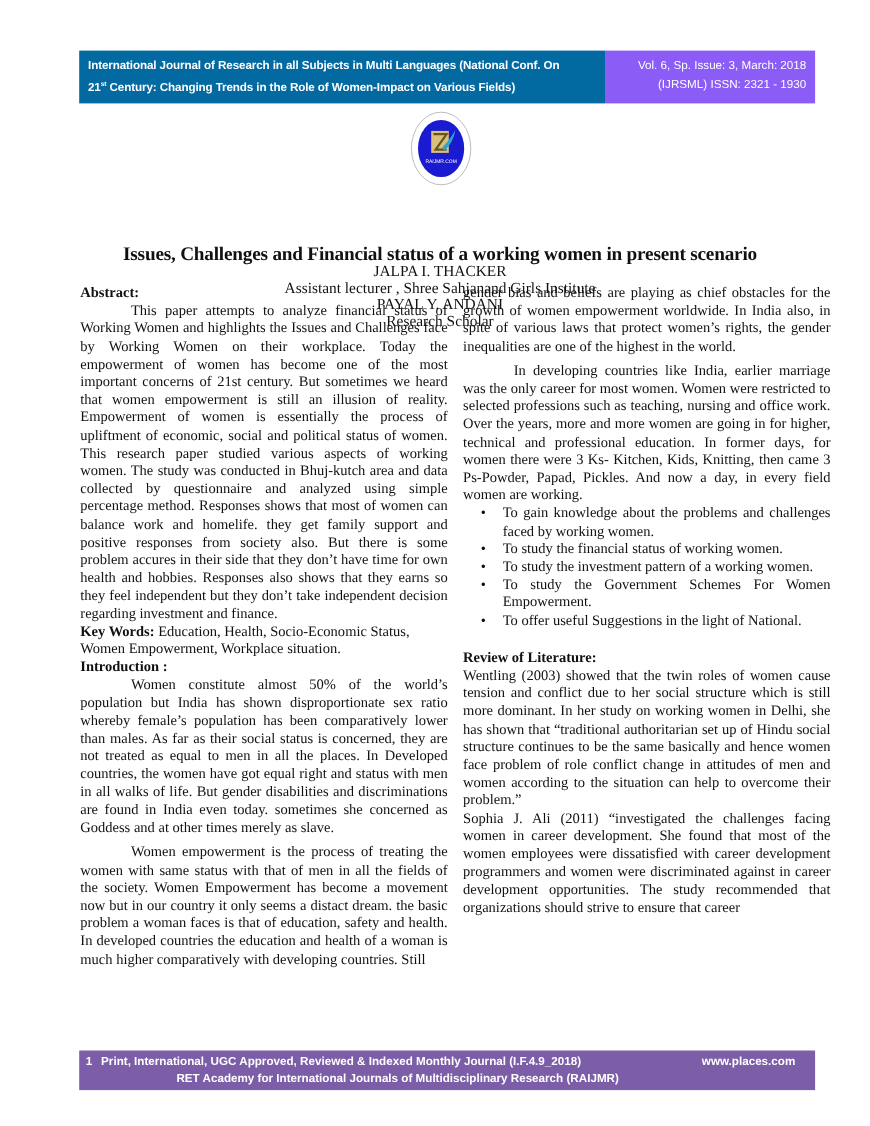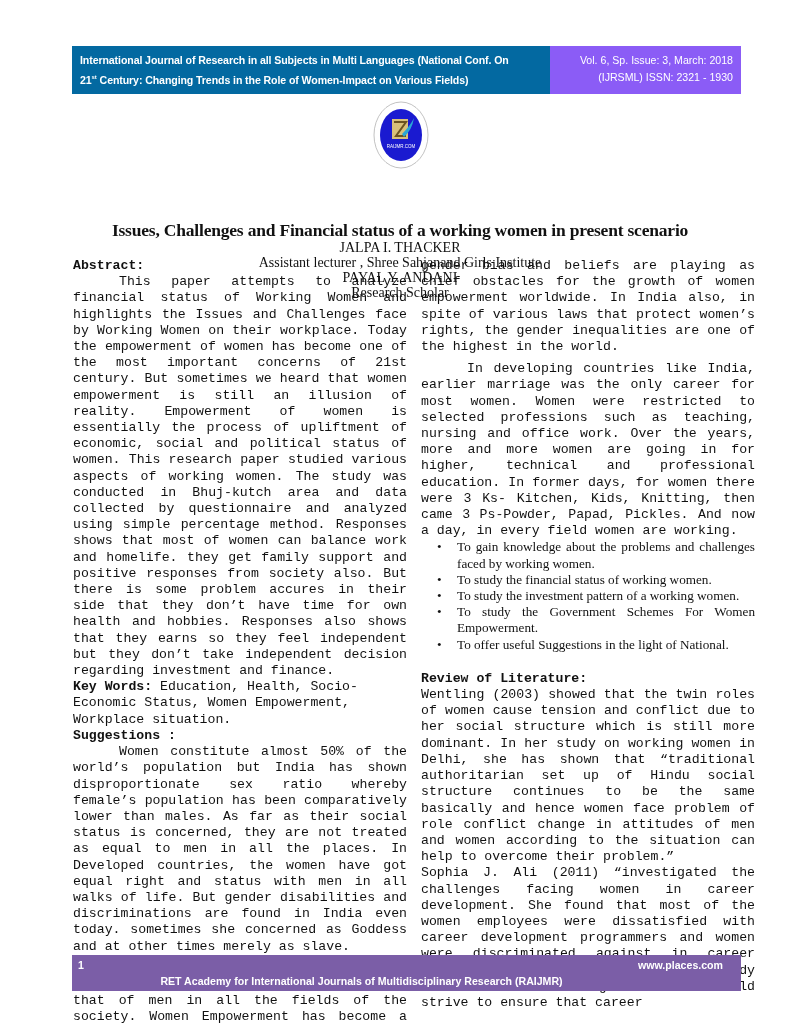--- a/index.html
+++ b/index.html
@@ -12,21 +12,21 @@
 
   .logo { position: absolute; left: 372px; top: 100px; width: 58px; height: 70px; }
 
   .title-block { position: absolute; left: 60px; top: 173px; width: 680px; text-align: center; margin-top: 47px; }
   .paper-title { font-weight: bold; font-size: 17.5px; line-height: 20px; margin: 0; letter-spacing: -0.2px; }
   .author-line { font-size: 14px; line-height: 15px; margin: 0; }
 
   .col { position: absolute; top: 258px; width: 334px; font-size: 13.2px; line-height: 16.2px; text-align: justify; }
   .col-left { left: 73px; }
   .col-right { left: 421px; }
-  .col p { margin: 0; font-family: Liberation Mono, monospace; }
+  .col p { margin: 0; }
   .indent { text-indent: 46px; }
   .heading { font-weight: bold; }
   .gap { height: 6px; }
   .kw { font-weight: bold; }
 
   ul.objectives { margin: 0; padding: 0 0 0 26px; list-style: none; }
   ul.objectives li { position: relative; padding-left: 10px; }
   ul.objectives li::before { content: "\2022"; position: absolute; left: -10px; }
 
   .footer { position: absolute; left: 72px; top: 955px; width: 669px; height: 36px; background: #7b5ea7; color: #fff; font-family: "Liberation Sans", sans-serif; font-weight: bold; font-size: 10.6px; line-height: 16px; box-sizing: border-box; padding: 2px 6px; }
@@ -65,21 +65,21 @@
   <p class="author-line">JALPA I. THACKER</p>
   <p class="author-line">Assistant lecturer , Shree Sahjanand Girls Institute</p>
   <p class="author-line">PAYAL Y. ANDANI</p>
   <p class="author-line">Research Scholar</p>
 </div>
 
 <div class="col col-left">
   <p class="heading">Abstract:</p>
   <p class="indent">This paper attempts to analyze financial status of Working Women and highlights the Issues and Challenges face by Working Women on their workplace. Today the empowerment of women has become one of the most important concerns of 21st century. But sometimes we heard that women empowerment is still an illusion of reality. Empowerment of women is essentially the process of upliftment of economic, social and political status of women. This research paper studied various aspects of working women. The study was conducted in Bhuj-kutch area and data collected by questionnaire and analyzed using simple percentage method. Responses shows that most of women can balance work and homelife. they get family support and positive responses from society also. But there is some problem accures in their side that they don’t have time for own health and hobbies. Responses also shows that they earns so they feel independent but they don’t take independent decision regarding investment and finance.</p>
   <p style="text-align:left;"><span class="kw">Key Words:</span><span> Education, Health, Socio-Economic Status, Women Empowerment, Workplace situation.</span></p>
-  <p class="heading">Suggestions :</p>
+  <p class="heading">Introduction :</p>
   <p class="indent">Women constitute almost 50% of the world’s population but India has shown disproportionate sex ratio whereby female’s population has been comparatively lower than males. As far as their social status is concerned, they are not treated as equal to men in all the places. In Developed countries, the women have got equal right and status with men in all walks of life. But gender disabilities and discriminations are found in India even today. sometimes she concerned as Goddess and at other times merely as slave.</p>
   <div class="gap"></div>
   <p class="indent">Women empowerment is the process of treating the women with same status with that of men in all the fields of the society. Women Empowerment has become a movement now but in our country it only seems a distact dream. the basic problem a woman faces is that of education, safety and health. In developed countries the education and health of a woman is much higher comparatively with developing countries. Still</p>
 </div>
 
 <div class="col col-right">
   <p>gender bias and beliefs are playing as chief obstacles for the growth of women empowerment worldwide. In India also, in spite of various laws that protect women’s rights, the gender inequalities are one of the highest in the world.</p>
   <div class="gap"></div>
   <p class="indent">In developing countries like India, earlier marriage was the only career for most women. Women were restricted to selected professions such as teaching, nursing and office work. Over the years, more and more women are going in for higher, technical and professional education. In former days, for women there were 3 Ks- Kitchen, Kids, Knitting, then came 3 Ps-Powder, Papad, Pickles. And now a day, in every field women are working.</p>
   <ul class="objectives">
@@ -91,16 +91,17 @@
   </ul>
   <div style="height:18px;"></div>
   <p class="heading">Review of Literature:</p>
   <p>Wentling (2003) showed that the twin roles of women cause tension and conflict due to her social structure which is still more dominant. In her study on working women in Delhi, she has shown that “traditional authoritarian set up of Hindu social structure continues to be the same basically and hence women face problem of role conflict change in attitudes of men and women according to the situation can help to overcome their problem.”</p>
   <p>Sophia J. Ali (2011) “investigated the challenges facing women in career development. She found that most of the women employees were dissatisfied with career development programmers and women were discriminated against in career development opportunities. The study recommended that organizations should strive to ensure that career</p>
 </div>
 
 <div class="footer">
   <div class="footer-row1">
     <span class="page">1</span>
+    <span>Print, International, UGC Approved,  Reviewed &amp; Indexed Monthly Journal (I.F.4.9_2018)</span>
     <span class="url">www.places.com</span>
   </div>
   <div class="footer-row2">RET Academy for International Journals of Multidisciplinary Research (RAIJMR)</div>
 </div>
 
 </body></html>

